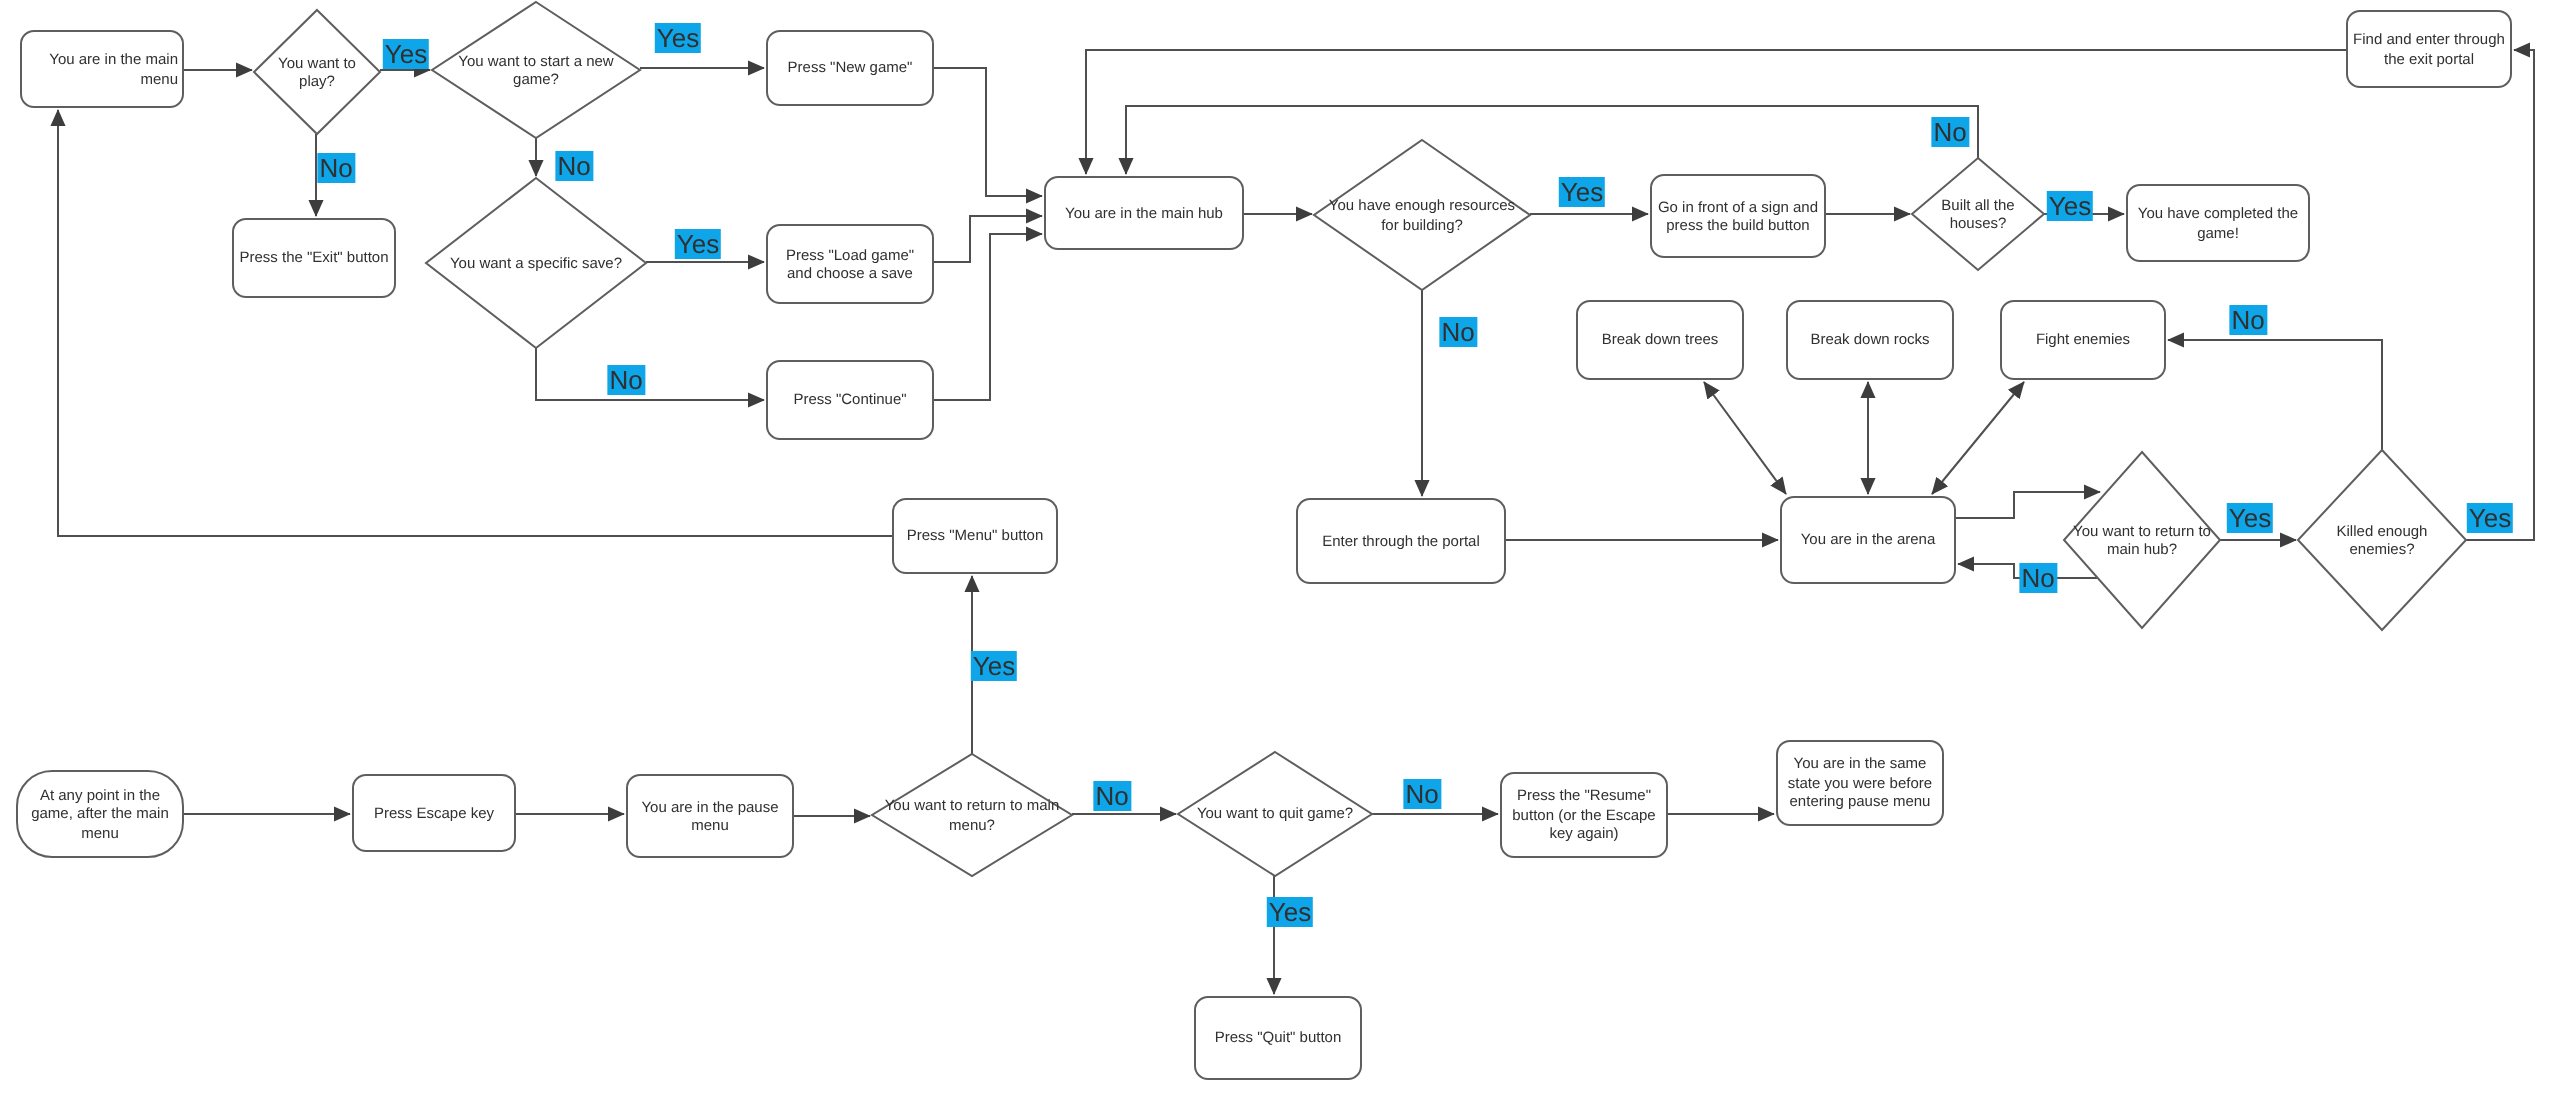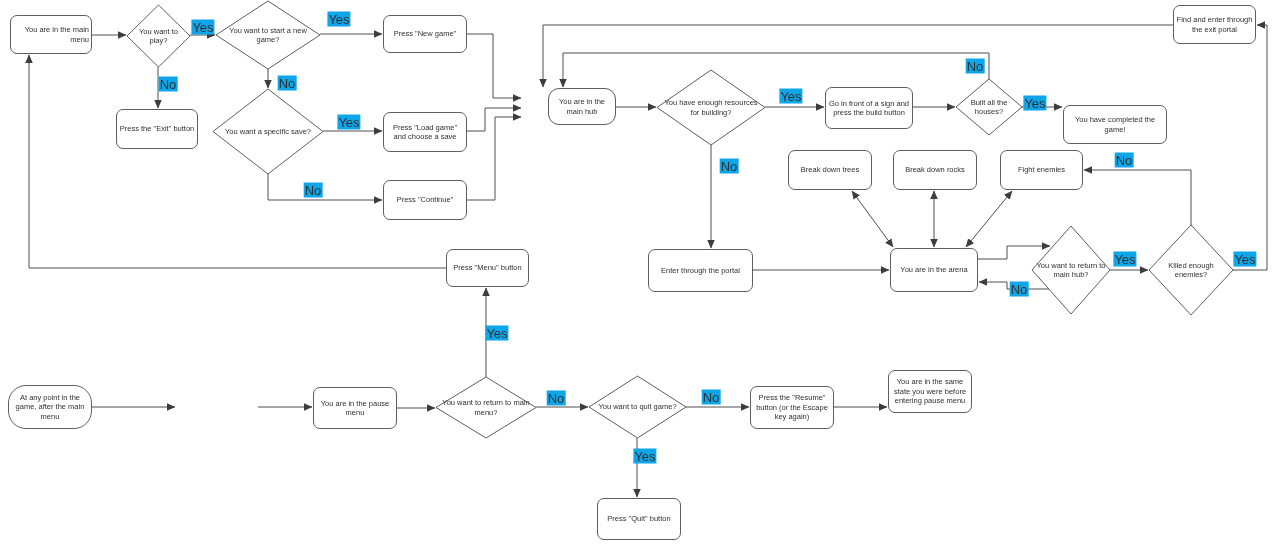--- a/index.html
+++ b/index.html
@@ -114,33 +114,33 @@
       </div>
       <div class="rect-node" style="left: 383px; top: 15px; width: 84px; height: 38px;">
         <span>Press "New game"</span>
       </div>
       <div class="rect-node" style="left: 383px; top: 112px; width: 84px; height: 40px;">
         <span>Press "Load game" and choose a save</span>
       </div>
       <div class="rect-node" style="left: 383px; top: 180px; width: 84px; height: 40px;">
         <span>Press "Continue"</span>
       </div>
-      <div class="rect-node" style="left: 548px; top: 88px; width: 68px; height: 37px; border-radius: 11px;">
+      <div class="rect-node" style="left: 522px; top: 88px; width: 100px; height: 37px;">
         <span>You are in the main hub</span>
       </div>
       <div class="diamond-label" style="left: 661px; top: 70px; width: 100px; height: 75px;">
         <span>You have enough resources for building?</span>
       </div>
       <div class="rect-node" style="left: 825px; top: 87px; width: 88px; height: 42px;">
         <span>Go in front of a sign and press the build button</span>
       </div>
       <div class="diamond-label" style="left: 960px; top: 79px; width: 58px; height: 56px;">
         <span>Built all the houses?</span>
       </div>
-      <div class="rect-node" style="left: 1063px; top: 105px; width: 104px; height: 39px;">
+      <div class="rect-node" style="left: 1063px; top: 92px; width: 92px; height: 39px;">
         <span>You have completed the game!</span>
       </div>
       <div class="rect-node" style="left: 1173px; top: 5px; width: 83px; height: 39px;">
         <span>Find and enter through the exit portal</span>
       </div>
       <div class="rect-node" style="left: 788px; top: 150px; width: 84px; height: 40px; text-align: right;">
         <span>Break down trees</span>
       </div>
       <div class="rect-node" style="left: 893px; top: 150px; width: 84px; height: 40px;">
         <span>Break down rocks</span>
@@ -159,20 +159,23 @@
       </div>
       <div class="diamond-label" style="left: 1153px; top: 225px; width: 76px; height: 90px;">
         <span>Killed enough enemies?</span>
       </div>
       <div class="rect-node" style="left: 446px; top: 249px; width: 83px; height: 38px;">
         <span>Press "Menu" button</span>
       </div>
       <div class="rect-node" style="left: 8px; top: 385px; width: 84px; height: 44px; border-radius: 18px;">
         <span>At any point in the game, after the main menu</span>
       </div>
+      <div class="rect-node" style="left: 176px; top: 387px; width: 82px; height: 39px;">
+        <span>Press Escape key</span>
+      </div>
       <div class="rect-node" style="left: 313px; top: 387px; width: 84px; height: 42px;">
         <span>You are in the pause menu</span>
       </div>
       <div class="diamond-label" style="left: 440px; top: 377px; width: 92px; height: 61px;">
         <span>You want to return to main menu?</span>
       </div>
       <div class="diamond-label" style="left: 593px; top: 376px; width: 89px; height: 62px;">
         <span>You want to quit game?</span>
       </div>
       <div class="rect-node" style="left: 750px; top: 386px; width: 84px; height: 43px;">

